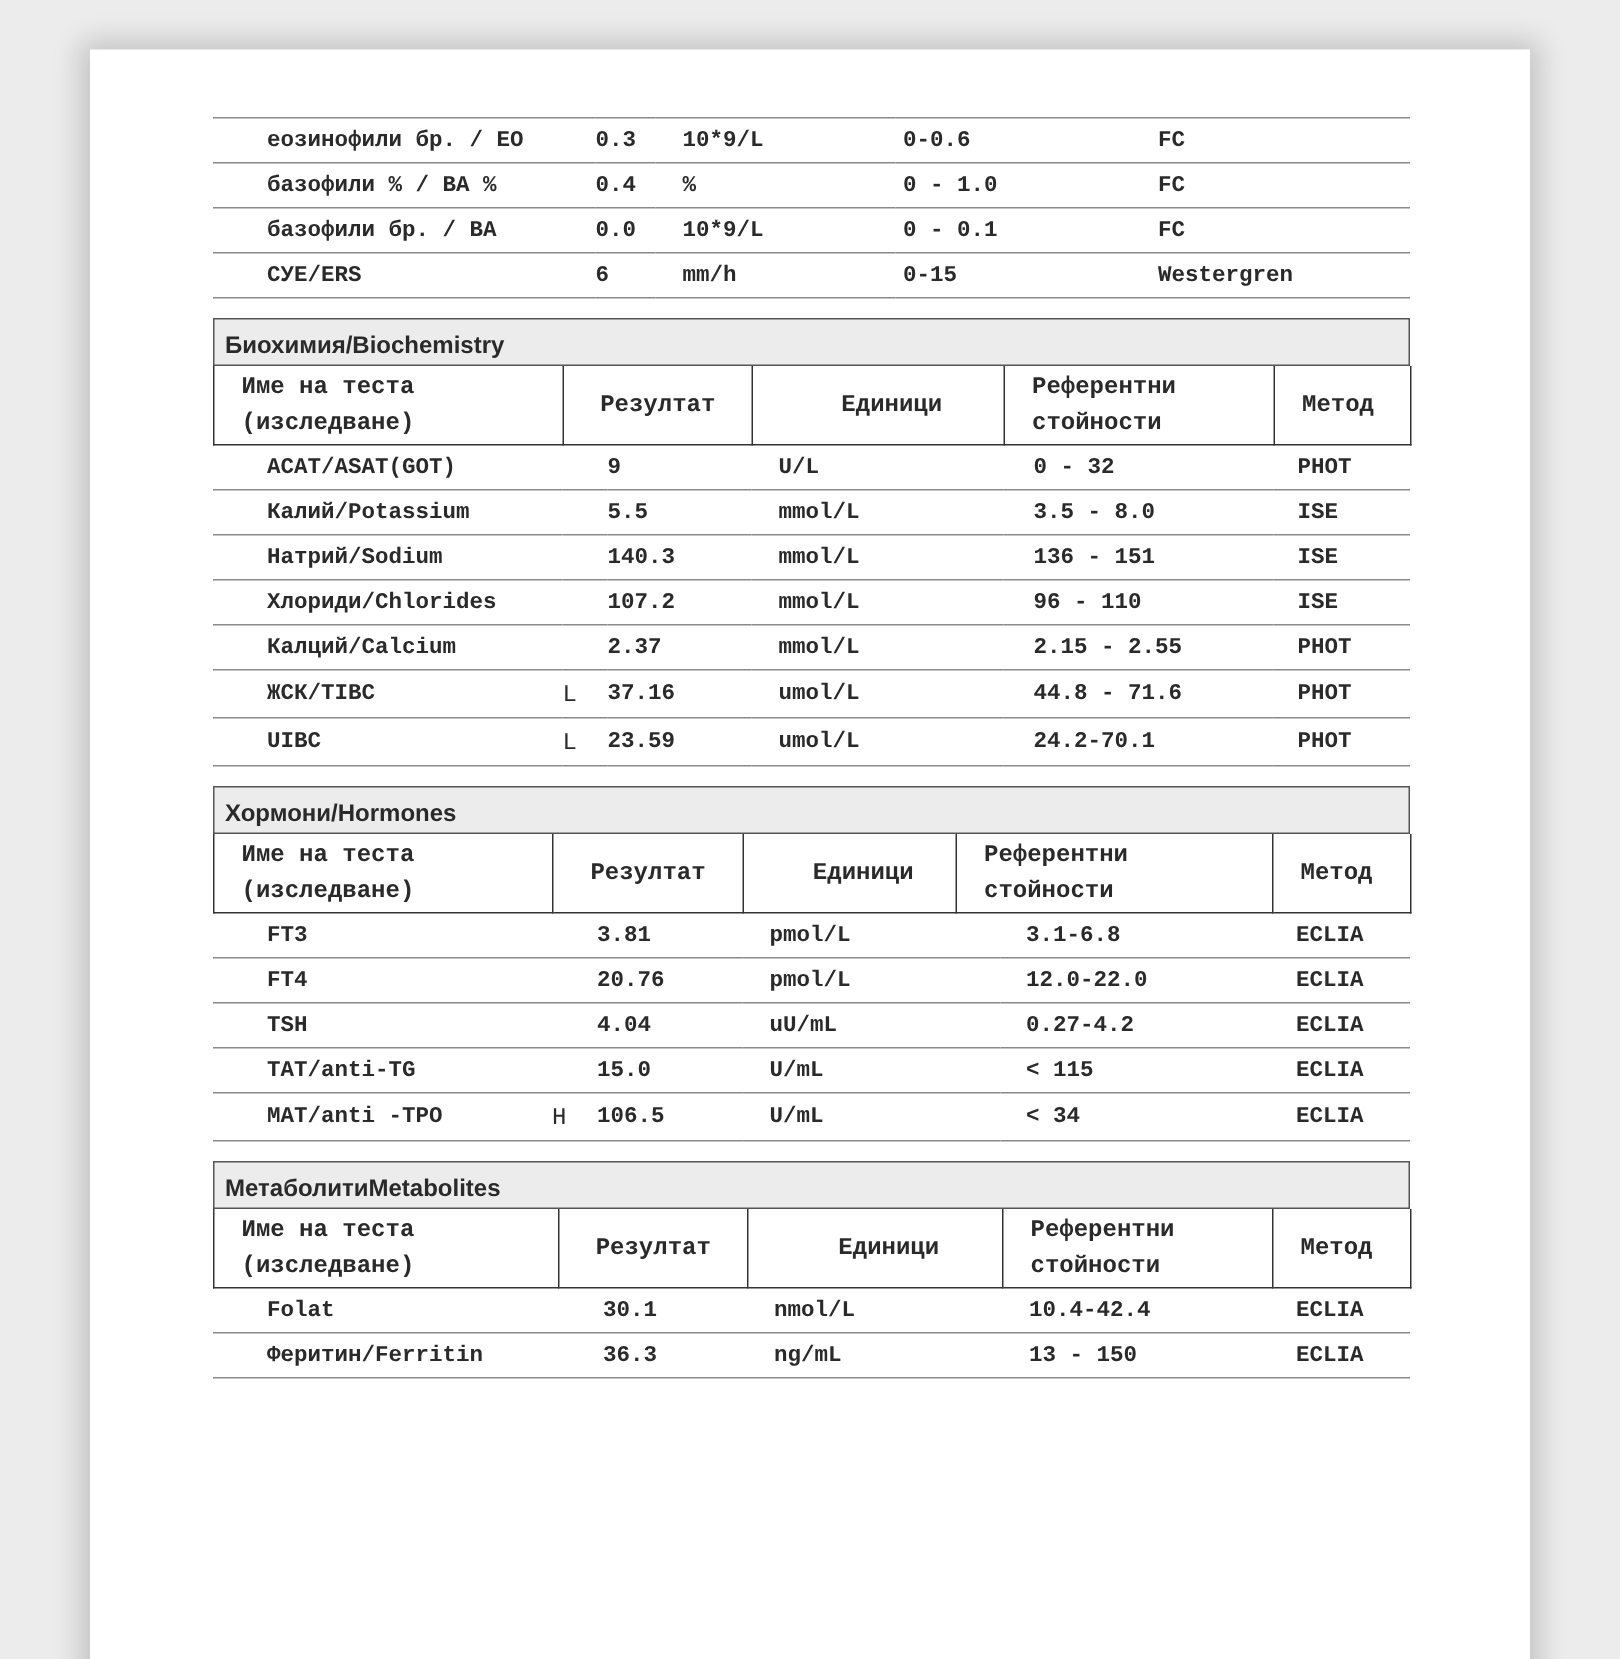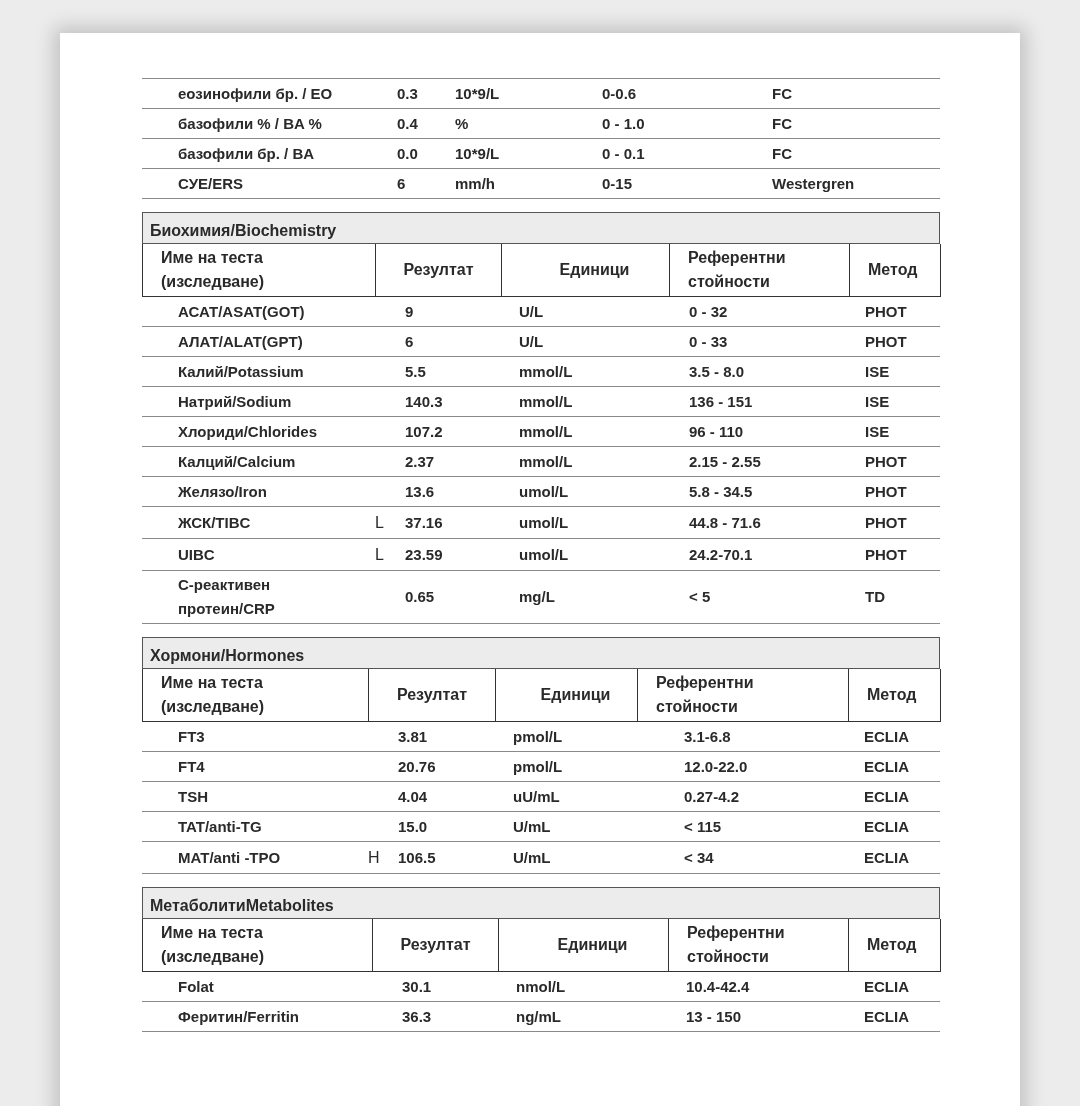--- a/index.html
+++ b/index.html
@@ -9,21 +9,21 @@
     font-family:"Liberation Sans", sans-serif;
     color:#2a2a2a;
     position:relative;
   }
   .page {
     position:absolute; left:60px; top:33px; width:960px; height:1100px;
     background:#ffffff;
     box-shadow:0 0 18px 6px rgba(0,0,0,0.18);
   }
   .content { position:absolute; left:82px; top:0; width:798px; }
-  table { border-collapse:collapse; width:798px; table-layout:fixed; }
+  table { border-collapse:collapse; width:798px; table-layout:fixed;font-family:Liberation Mono, monospace; }
   td { font-size:15px; font-weight:bold; padding:0; vertical-align:middle; }
   .row td { height:29px; border-bottom:1.5px solid #8a8a8a; }
   .row.tall td { height:52px; line-height:24px; }
   .top-rule { border-top:1.5px solid #8a8a8a; }
   .name { padding-left:36px; }
   .flag { text-align:left; font-weight:normal; font-size:16px; }
   .res { padding-right:18px; }
   .unit { padding-left:18px; }
   .ref { padding-left:20px; }
   .meth { padding-left:16px; }
@@ -123,28 +123,20 @@
         <tbody>
           <tr class="row">
             <td class="name">АСАТ/ASAT(GOT)</td>
             <td class="flag"></td>
             <td class="res">9</td>
             <td class="unit">U/L</td>
             <td class="ref">0 - 32</td>
             <td class="meth">PHOT</td>
           </tr>
           <tr class="row">
-            <td class="name">АЛАТ/ALAT(GPT)</td>
-            <td class="flag"></td>
-            <td class="res">6</td>
-            <td class="unit">U/L</td>
-            <td class="ref">0 - 33</td>
-            <td class="meth">PHOT</td>
-          </tr>
-          <tr class="row">
             <td class="name">Калий/Potassium</td>
             <td class="flag"></td>
             <td class="res">5.5</td>
             <td class="unit">mmol/L</td>
             <td class="ref">3.5 - 8.0</td>
             <td class="meth">ISE</td>
           </tr>
           <tr class="row">
             <td class="name">Натрий/Sodium</td>
             <td class="flag"></td>
@@ -160,54 +152,38 @@
             <td class="unit">mmol/L</td>
             <td class="ref">96 - 110</td>
             <td class="meth">ISE</td>
           </tr>
           <tr class="row">
             <td class="name">Калций/Calcium</td>
             <td class="flag"></td>
             <td class="res">2.37</td>
             <td class="unit">mmol/L</td>
             <td class="ref">2.15 - 2.55</td>
-            <td class="meth">PHOT</td>
-          </tr>
-          <tr class="row">
-            <td class="name">Желязо/Iron</td>
-            <td class="flag"></td>
-            <td class="res">13.6</td>
-            <td class="unit">umol/L</td>
-            <td class="ref">5.8 - 34.5</td>
             <td class="meth">PHOT</td>
           </tr>
           <tr class="row" style="height:32px">
             <td class="name" style="height:31px">ЖСК/TIBC</td>
             <td class="flag">L</td>
             <td class="res">37.16</td>
             <td class="unit">umol/L</td>
             <td class="ref">44.8 - 71.6</td>
             <td class="meth">PHOT</td>
           </tr>
           <tr class="row">
             <td class="name" style="height:31px">UIBC</td>
             <td class="flag">L</td>
             <td class="res">23.59</td>
             <td class="unit">umol/L</td>
             <td class="ref">24.2-70.1</td>
             <td class="meth">PHOT</td>
           </tr>
-          <tr class="row tall">
-            <td class="name"><span>С-реактивен</span><br><span>протеин/CRP</span></td>
-            <td class="flag"></td>
-            <td class="res">0.65</td>
-            <td class="unit">mg/L</td>
-            <td class="ref">&lt; 5</td>
-            <td class="meth">TD</td>
-          </tr>
         </tbody>
       </table>
     </div>
 
     <div class="section">
       <div class="section-title">Хормони/Hormones</div>
       <table>
         <colgroup>
           <col style="width:226px">
             <col style="width:127px">

